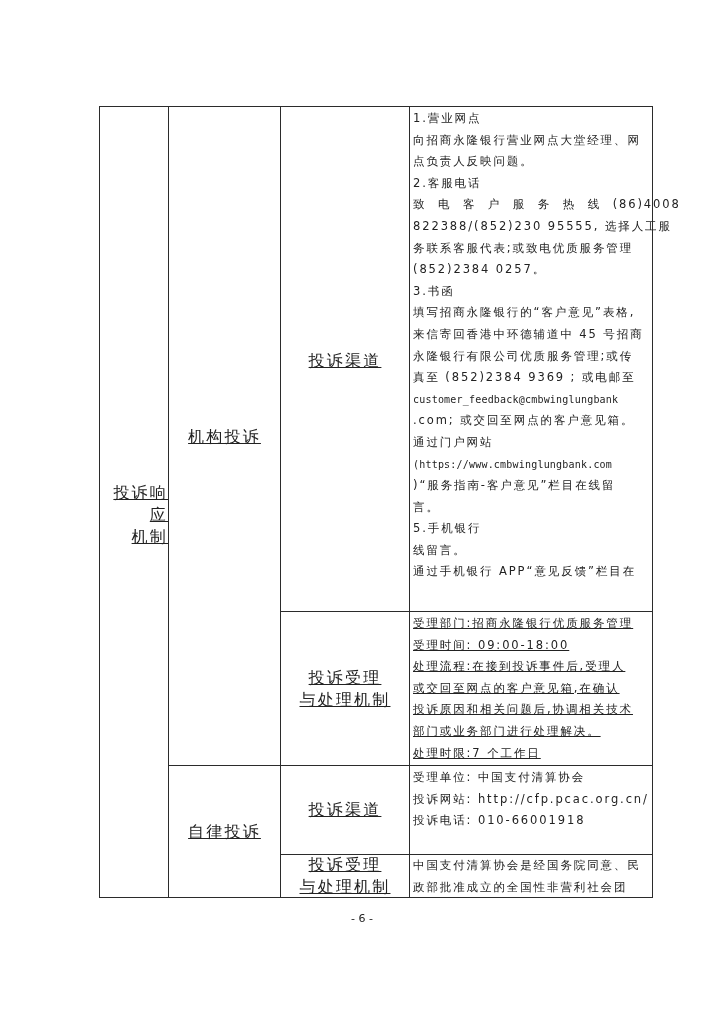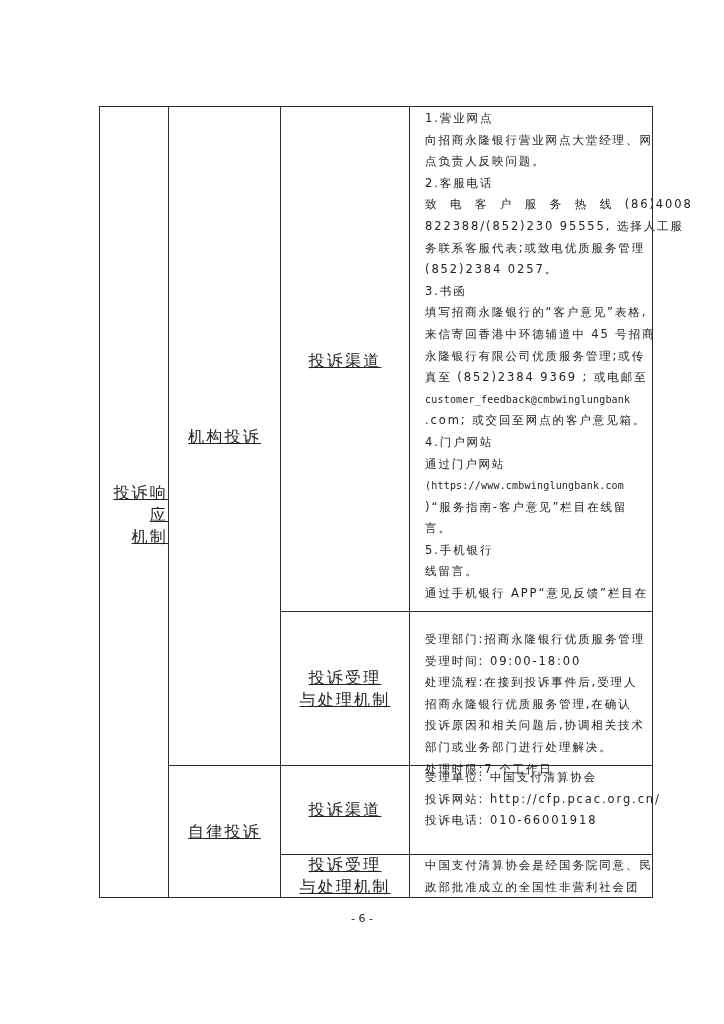--- a/index.html
+++ b/index.html
@@ -5,21 +5,21 @@
   html, body { margin: 0; padding: 0; background: #ffffff; }
   body { width: 724px; height: 1024px; position: relative; overflow: hidden;
          font-family: "DejaVu Sans", "Liberation Sans", sans-serif; color: #1a1a1a; }
   .page { position: absolute; left: 0; top: 0; width: 724px; height: 1024px; }
   .line { position: absolute; background: #2b2b2b; }
   .h { height: 1.3px; }
   .v { width: 1.3px; }
   .cell-label { position: absolute; text-align: center; font-size: 16px;
                 letter-spacing: 2.2px; line-height: 22px; color: #222; text-decoration: underline; }
   .content { position: absolute; left: 413px; width: 236px; font-size: 11.5px;
-             letter-spacing: 1.9px; line-height: 21.6px; color: #222; margin-left: 12px; }
+             letter-spacing: 1.9px; line-height: 21.6px; color: #222; }
   .content div { white-space: nowrap; overflow: visible; }
   .mono { font-family: "DejaVu Sans Mono", "Liberation Mono", monospace; letter-spacing: 0.2px; font-size: 10px; }
   .pagenum { position: absolute; left: 0; width: 724px; top: 912px; text-align: center;
              font-size: 11px; color: #222; }
 </style>
 </head>
 <body>
 
 <div class="page">
 
@@ -71,35 +71,34 @@
     <div>822388/(852)230 95555, 选择人工服</div>
     <div>务联系客服代表;或致电优质服务管理</div>
     <div>(852)2384 0257。</div>
     <div>3.书函</div>
     <div>填写招商永隆银行的“客户意见”表格,</div>
     <div>来信寄回香港中环德辅道中 45 号招商</div>
     <div>永隆银行有限公司优质服务管理;或传</div>
     <div>真至 (852)2384 9369 ; 或电邮至</div>
     <div class="mono">customer_feedback@cmbwinglungbank</div>
     <div>.com; 或交回至网点的客户意见箱。</div>
-    <div>4.门户网站</div>
     <div>通过门户网站</div>
     <div class="mono">(https://www.cmbwinglungbank.com</div>
     <div>)“服务指南-客户意见”栏目在线留</div>
     <div>言。</div>
     <div>5.手机银行</div>
     <div>线留言。</div>
     <div>通过手机银行 APP“意见反馈”栏目在</div>
   </div>
 
-  <div class="content" style="top:629px;">
+  <div class="content" style="top:613px;text-decoration:underline;">
     <div>受理部门:招商永隆银行优质服务管理</div>
     <div>受理时间: 09:00-18:00</div>
     <div>处理流程:在接到投诉事件后,受理人</div>
-    <div>招商永隆银行优质服务管理,在确认</div>
+    <div>或交回至网点的客户意见箱,在确认</div>
     <div>投诉原因和相关问题后,协调相关技术</div>
     <div>部门或业务部门进行处理解决。</div>
     <div>处理时限:7 个工作日</div>
   </div>
 
   <div class="content" style="top:767px;">
     <div>受理单位: 中国支付清算协会</div>
     <div>投诉网站: http://cfp.pcac.org.cn/</div>
     <div>投诉电话: 010-66001918</div>
   </div>

